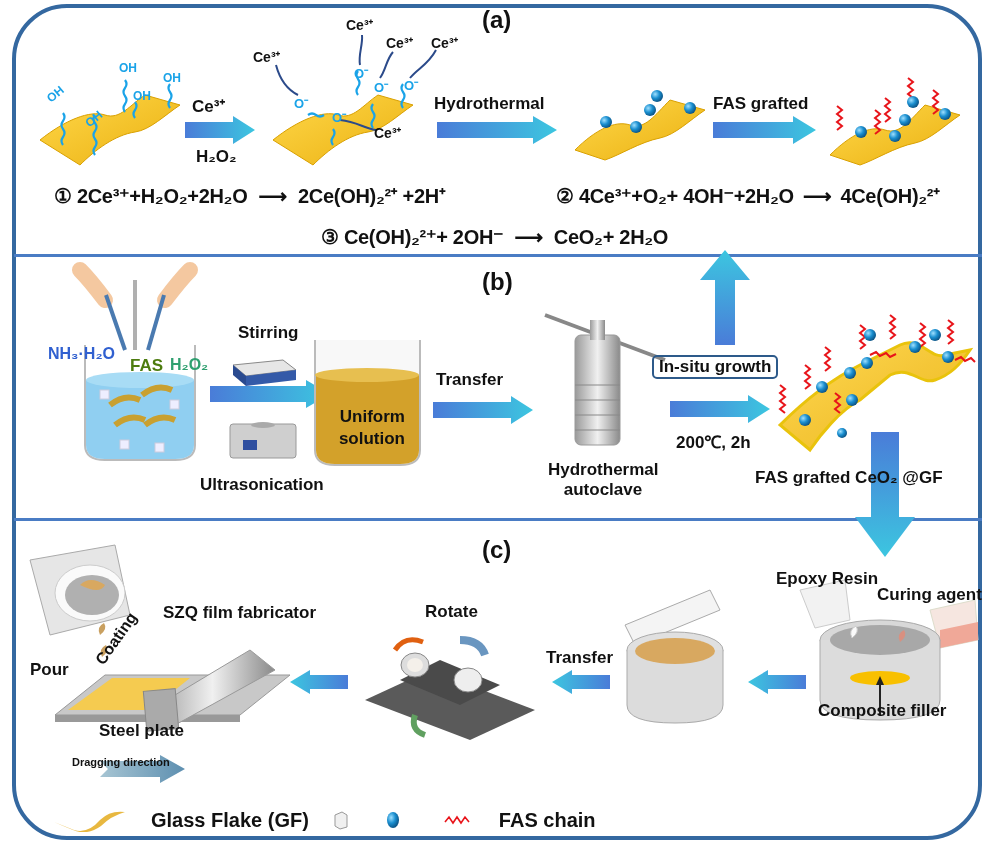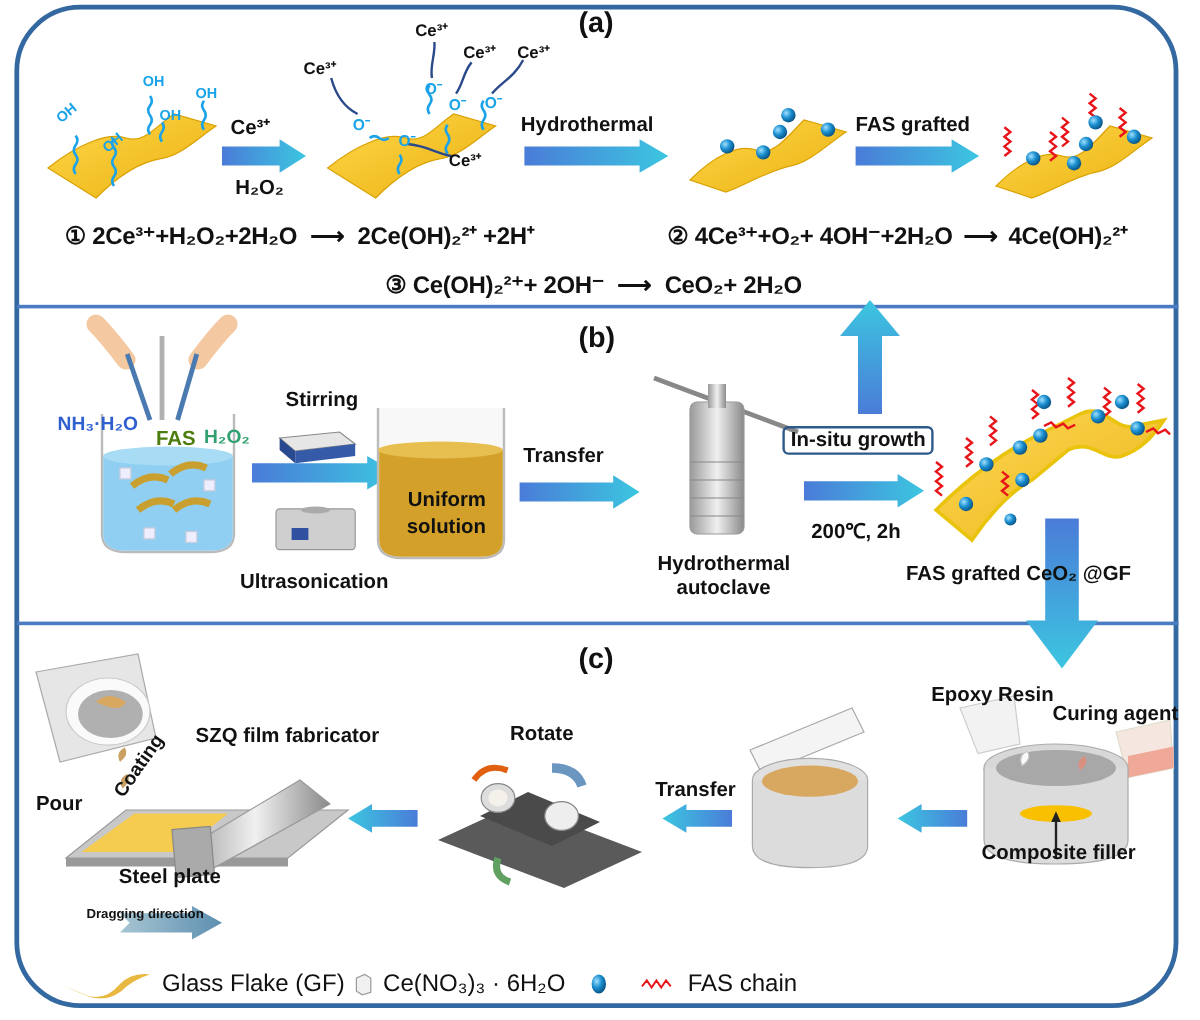--- a/index.html
+++ b/index.html
@@ -354,29 +354,28 @@
   <path d="M100,80 L200,20 L225,40 L125,95 Z" fill="url(#gsteel)" stroke="#999"></path>
   <rect x="95" y="60" width="32" height="40" fill="#aaa" stroke="#888" transform="rotate(-5 110 80)"></rect>
 </svg>
 <div class="txt" style="left:92px;top:658px;font-size:16px;transform:rotate(-55deg);transform-origin:left top">Coating</div>
 <div class="txt lbl" style="left:99px;top:721px">Steel plate</div>
 <svg class="abs" style="left:100px;top:755px" width="85" height="28">
     <path d="M0,6 H60 V0 L85,14 L60,28 V22 H0 L8,14 Z" fill="url(#gdrag)"></path>
   </svg>
 <div class="txt" style="left:72px;top:756px;font-size:11px">Dragging direction</div>
 
-<div style="position:absolute;left:52px;top:808px;display:flex;align-items:center;gap:8px;font-weight:normal;font-size:20px;white-space:nowrap">
+<div style="position:absolute;left:52px;top:808px;display:flex;align-items:center;gap:24px;font-weight:bold;font-size:20px;white-space:nowrap">
   <svg width="75" height="24">
       <path d="M2,14 q10,4 20,8 q14,4 26,-10 q10,-10 25,-8 q-14,4 -24,14 q-14,10 -28,4 q-10,-4 -19,-8 Z" fill="#e8b840"></path>
     </svg>
   <span>Glass Flake (GF)</span>
   <svg width="16" height="20">
       <path d="M2,5 L9,2 L14,5 L14,17 L7,19 L2,16 Z" fill="#f0f0f0" stroke="#999"></path>
     </svg>
-  <span>Ce(NO₃)₃ · 6H₂O</span>
   <svg width="24" height="20" style="margin-left:8px">
       <ellipse cx="12" cy="10" rx="6" ry="8" fill="url(#gball)"></ellipse>
     </svg>
   <svg width="32" height="20" style="margin-left:14px">
       <path d="M2,12 l4,-5 l4,6 l4,-6 l4,6 l4,-6 l4,5" stroke="#e8141a" stroke-width="1.6" fill="none"></path>
     </svg>
   <span>FAS chain</span>
 </div>
 
 </body></html>

